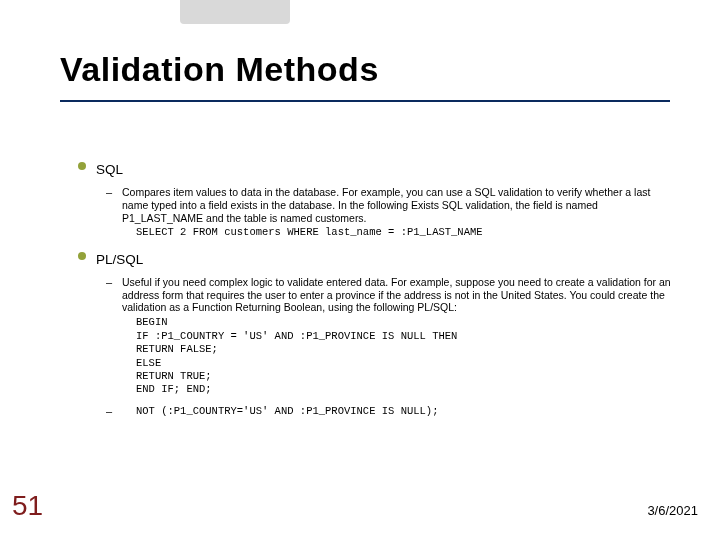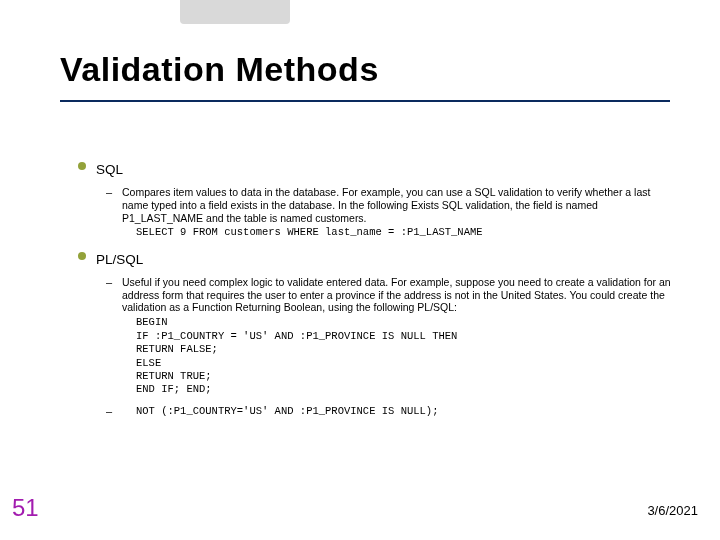--- a/index.html
+++ b/index.html
@@ -79,22 +79,22 @@
     white-space: pre;
     display: block;
     margin-top: 2px;
     margin-left: 14px;
     line-height: 1.28;
   }
   .page-num {
     position: absolute;
     left: 12px;
     bottom: 18px;
-    font-size: 24px;
-    color: #a21caf;
+    font-size: 28px;
+    color: #7f1d1d;
   }
   .date {
     position: absolute;
     right: 22px;
     bottom: 22px;
     font-size: 13px;
     color: #000000;
   }
   .tabstub {
     position: absolute;
@@ -117,21 +117,21 @@
 
   <div class="content">
 
     <div class="l1">
       <span class="disc"></span>
       <span class="l1-label">SQL</span>
 
       <div class="l2">
         <span class="dash">–</span>
         <span>Compares item values to data in the database. For example, you can use a SQL validation to verify whether a last name typed into a field exists in the database. In the following Exists SQL validation, the field is named P1_LAST_NAME and the table is named customers.</span>
-        <span class="code">SELECT 9 FROM customers WHERE last_name = :P1_LAST_NAME</span>
+        <span class="code">SELECT 2 FROM customers WHERE last_name = :P1_LAST_NAME</span>
       </div>
     </div>
 
     <div class="l1">
       <span class="disc"></span>
       <span class="l1-label">PL/SQL</span>
 
       <div class="l2">
         <span class="dash">–</span>
         <span>Useful if you need complex logic to validate entered data. For example, suppose you need to create a validation for an address form that requires the user to enter a province if the address is not in the United States. You could create the validation as a Function Returning Boolean, using the following PL/SQL:</span>

